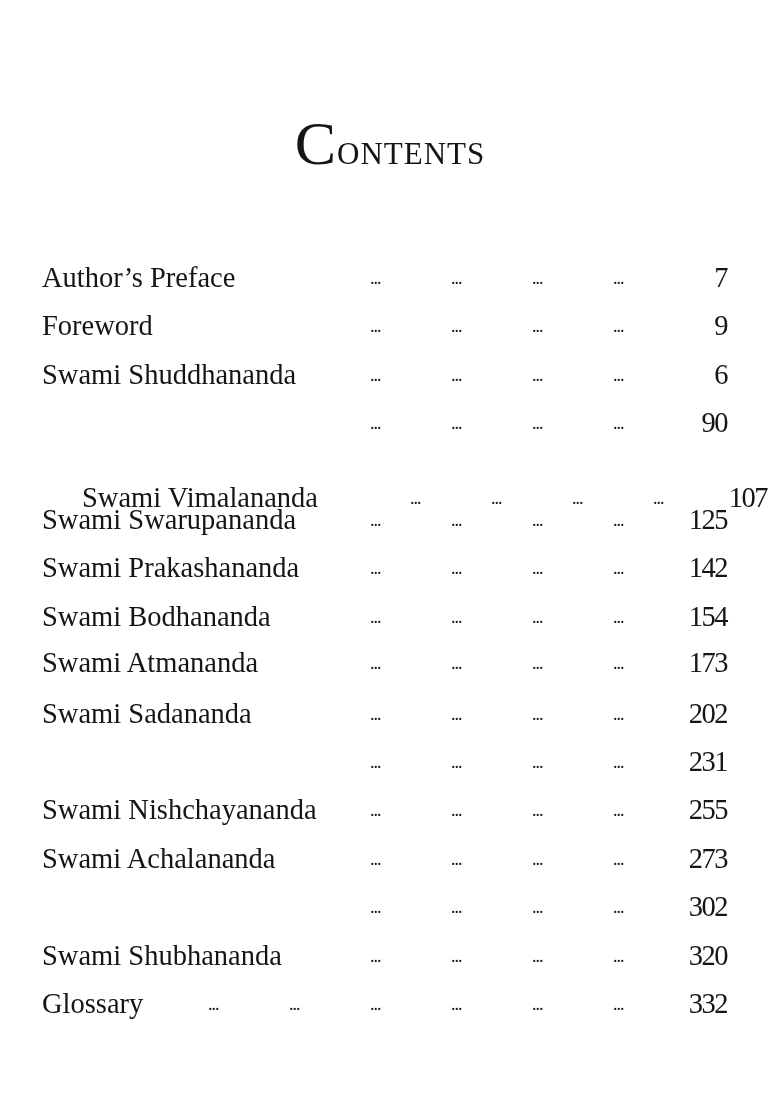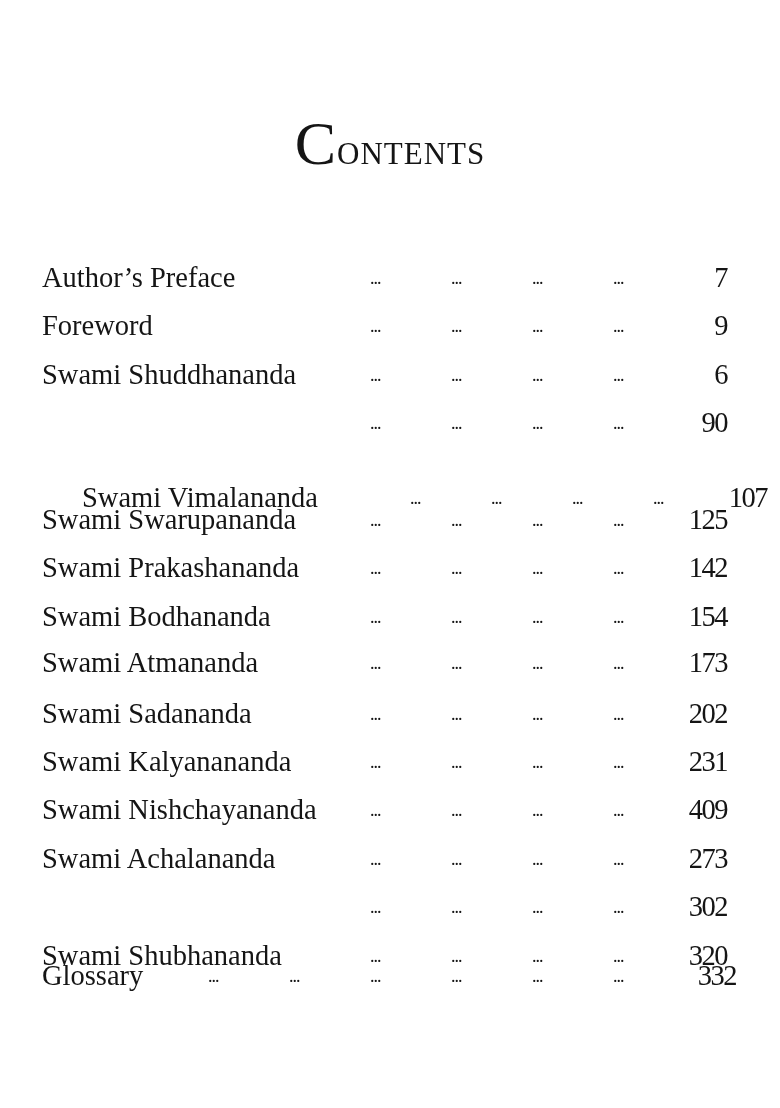--- a/index.html
+++ b/index.html
@@ -92,34 +92,33 @@
     </div>
     <div class="row" style="top: 697.6px;">
       <span class="label">Swami Sadananda</span>
       <span class="dots" style="left: 370px;">...</span>
       <span class="dots" style="left: 451px;">...</span>
       <span class="dots" style="left: 532px;">...</span>
       <span class="dots" style="left: 613px;">...</span>
       <span class="page">202</span>
     </div>
     <div class="row" style="top: 746px;">
-      <span class="label">Swami Kalyanananda</span>
       <span class="dots" style="left: 370px;">...</span>
       <span class="dots" style="left: 451px;">...</span>
       <span class="dots" style="left: 532px;">...</span>
       <span class="dots" style="left: 613px;">...</span>
       <span class="page">231</span>
     </div>
     <div class="row" style="top: 794.4px;">
       <span class="label">Swami Nishchayananda</span>
       <span class="dots" style="left: 370px;">...</span>
       <span class="dots" style="left: 451px;">...</span>
       <span class="dots" style="left: 532px;">...</span>
       <span class="dots" style="left: 613px;">...</span>
-      <span class="page">409</span>
+      <span class="page">255</span>
     </div>
     <div class="row" style="top: 842.8px;">
       <span class="label">Swami Achalananda</span>
       <span class="dots" style="left: 370px;">...</span>
       <span class="dots" style="left: 451px;">...</span>
       <span class="dots" style="left: 532px;">...</span>
       <span class="dots" style="left: 613px;">...</span>
       <span class="page">273</span>
     </div>
     <div class="row" style="top: 891.2px;">
@@ -130,21 +129,21 @@
       <span class="page">302</span>
     </div>
     <div class="row" style="top: 939.6px;">
       <span class="label">Swami Shubhananda</span>
       <span class="dots" style="left: 370px;">...</span>
       <span class="dots" style="left: 451px;">...</span>
       <span class="dots" style="left: 532px;">...</span>
       <span class="dots" style="left: 613px;">...</span>
       <span class="page">320</span>
     </div>
-    <div class="row" style="top: 960px; padding-left: 9px;">
+    <div class="row" style="top: 988px;">
       <span class="label">Glossary</span>
       <span class="dots" style="left: 208px;">...</span>
       <span class="dots" style="left: 289px;">...</span>
       <span class="dots" style="left: 370px;">...</span>
       <span class="dots" style="left: 451px;">...</span>
       <span class="dots" style="left: 532px;">...</span>
       <span class="dots" style="left: 613px;">...</span>
       <span class="page">332</span>
     </div>
   </div>

